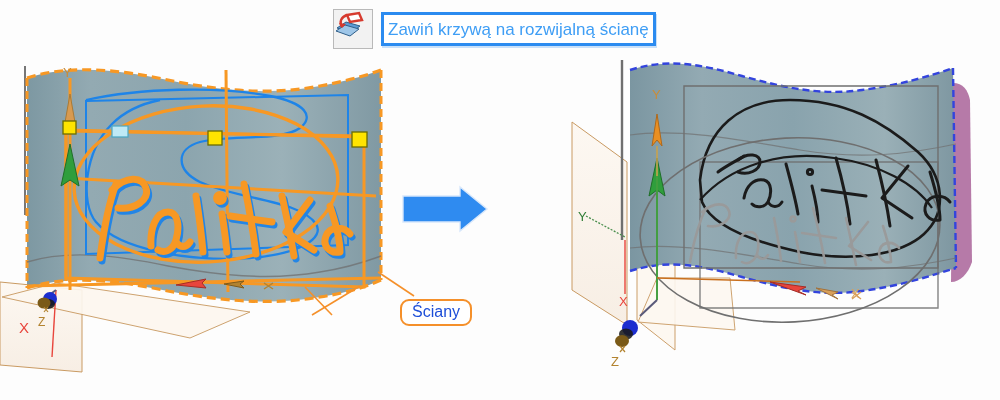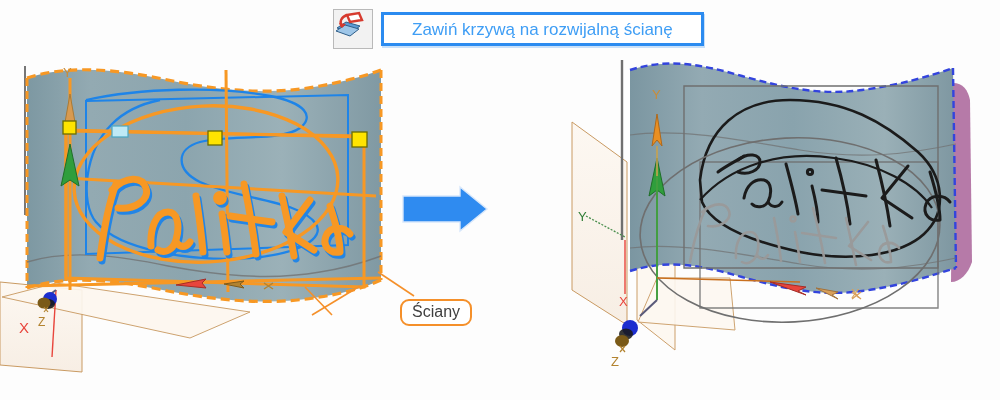--- a/index.html
+++ b/index.html
@@ -4,26 +4,26 @@
 <style>
   html,body{margin:0;padding:0;background:#ffffff;}
   body{width:1000px;height:400px;font-family:"Liberation Sans",sans-serif;}
   #stage{position:relative;width:1000px;height:400px;background:#fdfdfd;overflow:hidden;}
 
   
   #caption-row{position:absolute;left:333px;top:9px;display:flex;align-items:center;gap:8px;}
   #caption-icon{width:40px;height:40px;border:1px solid #b9b9b9;background:#f2f2f2;
                 display:flex;align-items:center;justify-content:center;box-sizing:border-box;}
   #caption-box{border:3px solid #2b8bf0;background:#ffffff;height:34px;display:flex;align-items:center;
-               padding:0 28px;box-sizing:border-box;box-shadow:1px 2px 0 rgba(43,139,240,.25);}
+               padding:0 4px;box-sizing:border-box;box-shadow:1px 2px 0 rgba(43,139,240,.25);}
   #caption-text{color:#3f9ef5;font-size:17px;white-space:nowrap;line-height:1;}
 
   
   .callout{position:absolute;border:2px solid #f5902a;border-radius:9px;background:#ffffff;
-           color:#404040;font-size:16px;padding:2px 10px 3px 10px;white-space:nowrap;line-height:1.15;}
+           color:#1d4ed8;font-size:16px;padding:2px 10px 3px 10px;white-space:nowrap;line-height:1.15;}
 
   
   .axlabel{position:absolute;font-size:13px;line-height:1;}
 
   svg{position:absolute;left:0;top:0;}
 </style>
 </head>
 <body>
 
 <div id="stage">

